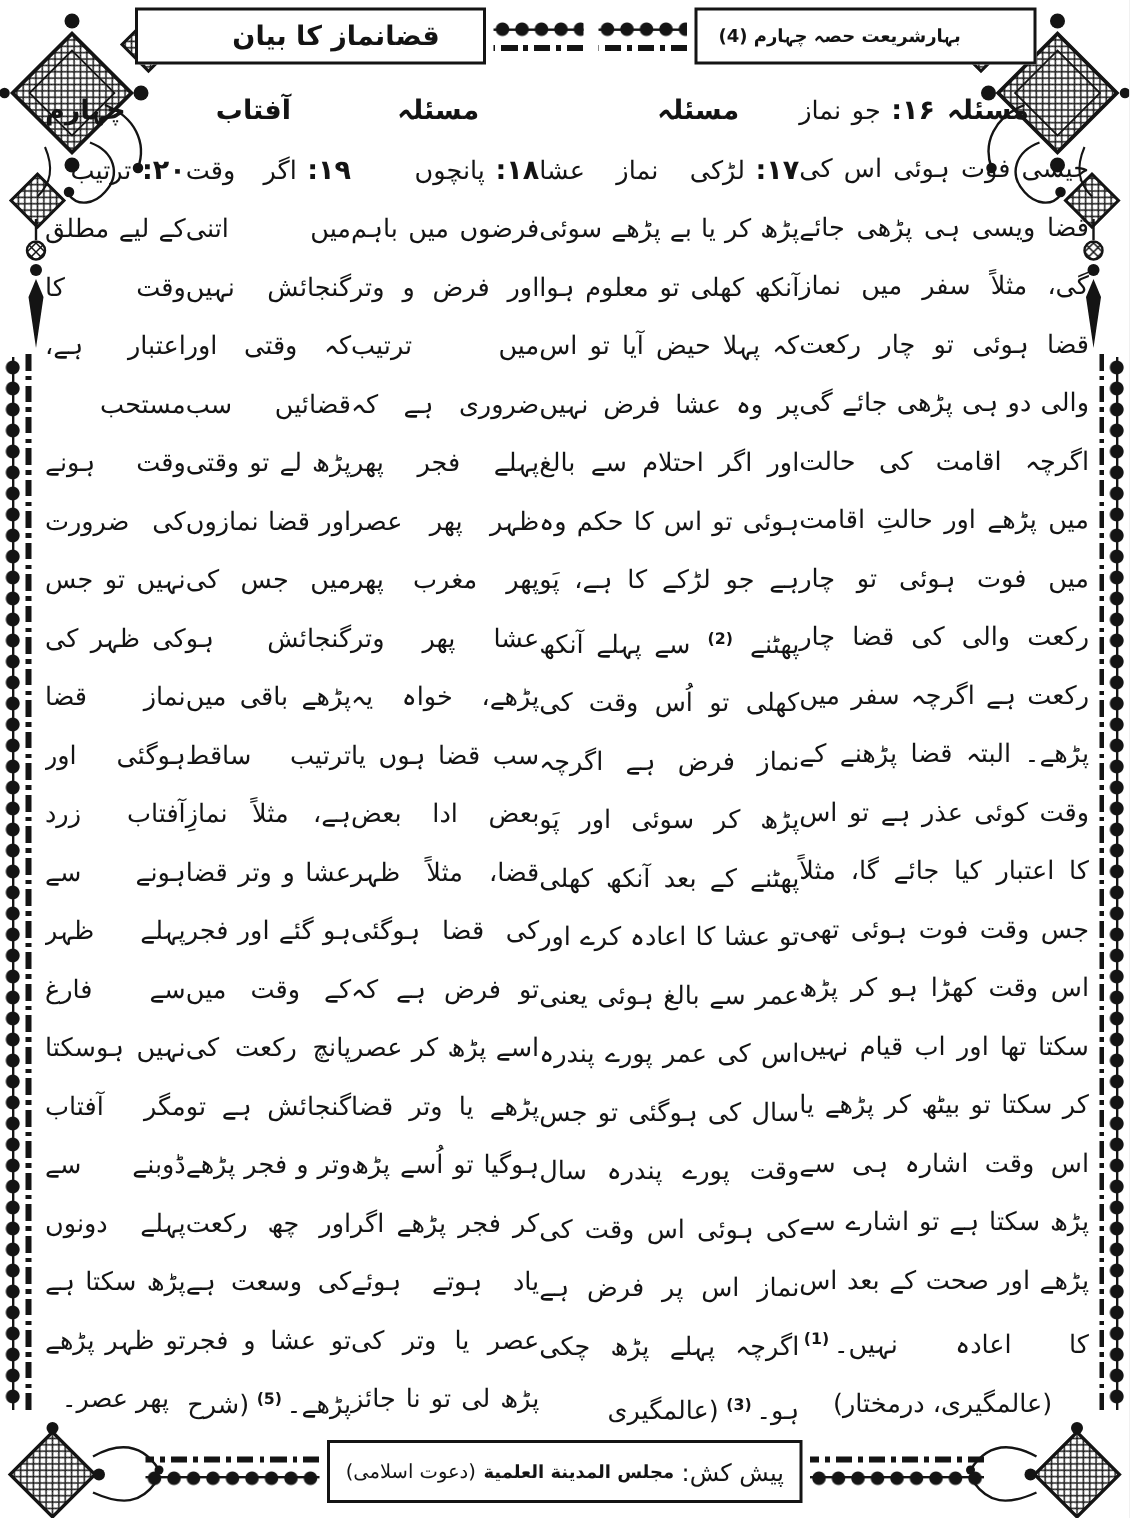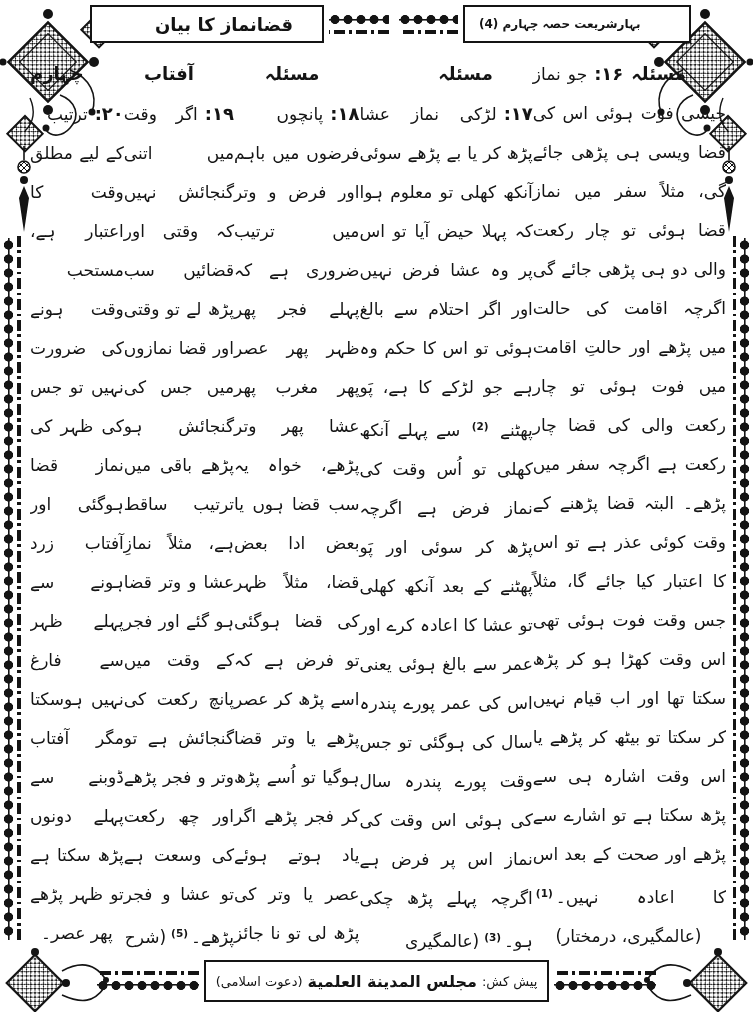--- a/index.html
+++ b/index.html
@@ -62,22 +62,22 @@
   .bottombar{
     position:absolute;bottom:10px;left:0;right:0;height:42px;
     display:flex;align-items:stretch;z-index:5;
   }
   .bottombar .spacer{width:92px;}
   .fbox{
     background:#fff;border:2px solid #141414;
     display:flex;align-items:center;justify-content:center;gap:5px;
     padding:0 10px;white-space:nowrap;
   }
-  .fbox .pre{font-size:13px;text-align:center;}
-  .fbox .org{font-size:16px;font-weight:bold;}
+  .fbox .pre{font-size:16px;text-align:center;}
+  .fbox .org{font-size:12px;font-weight:bold;}
   .fbox .suf{font-size:13px;}
 
   
   .content{
     position:absolute;top:54px;bottom:58px;left:30px;right:27px;
     display:flex;flex-direction:row;overflow:hidden;
   }
   .masala{
     margin:0;padding:0;
     font-size:17px;line-height:39px;

